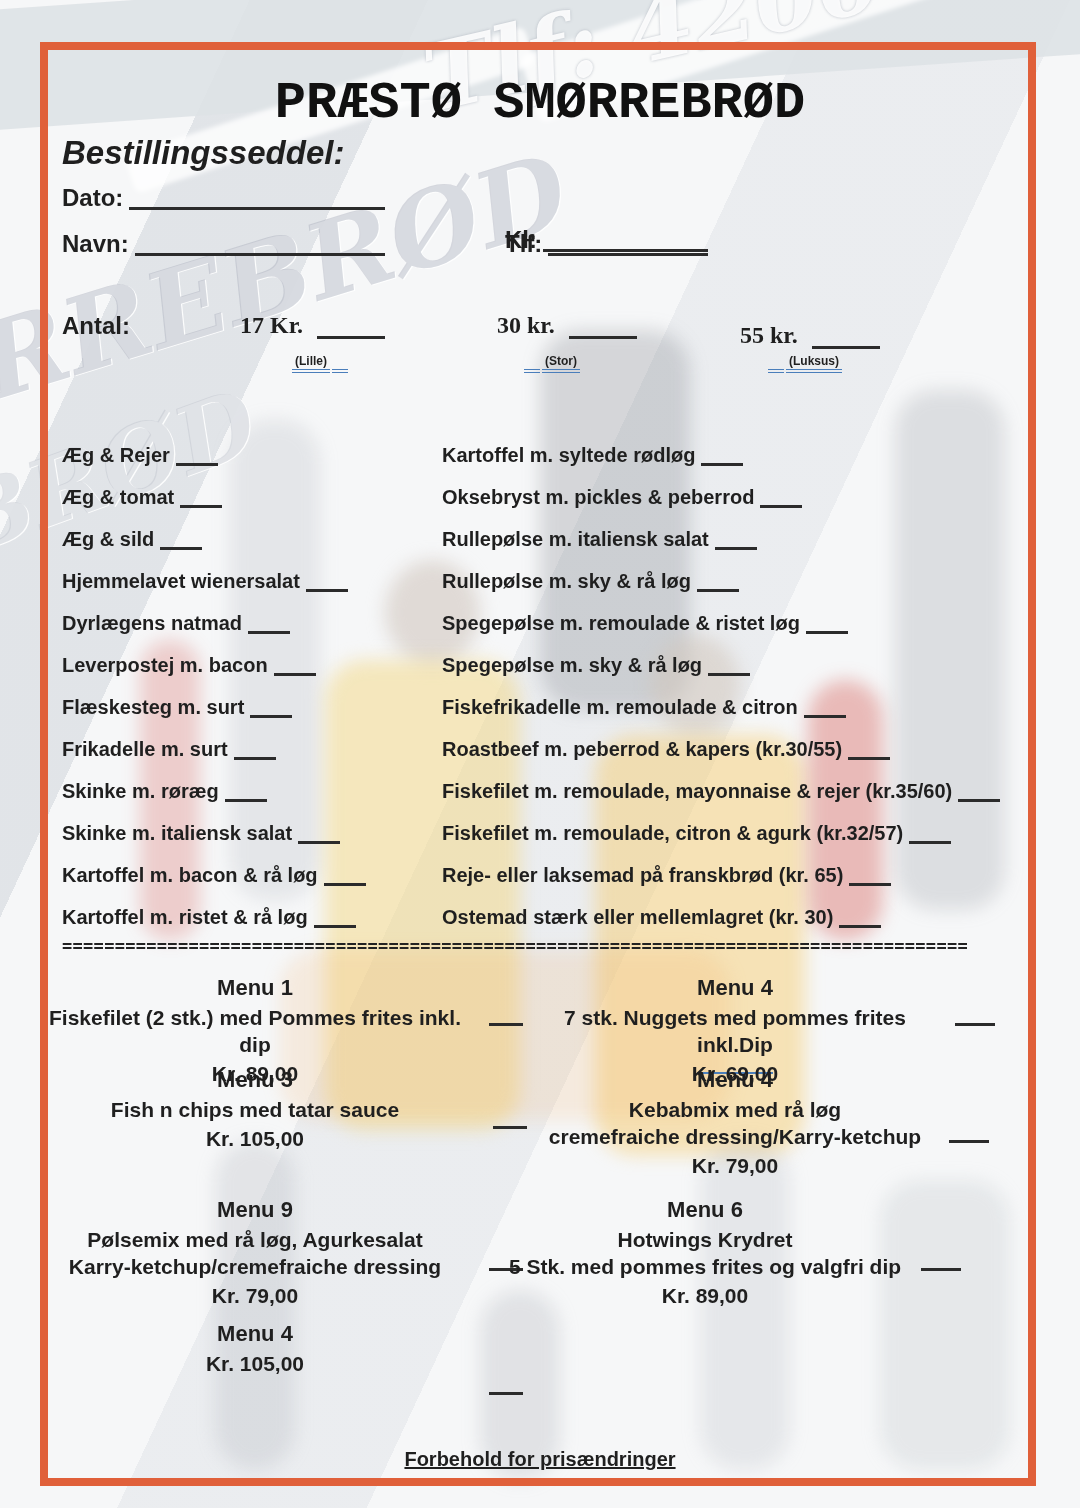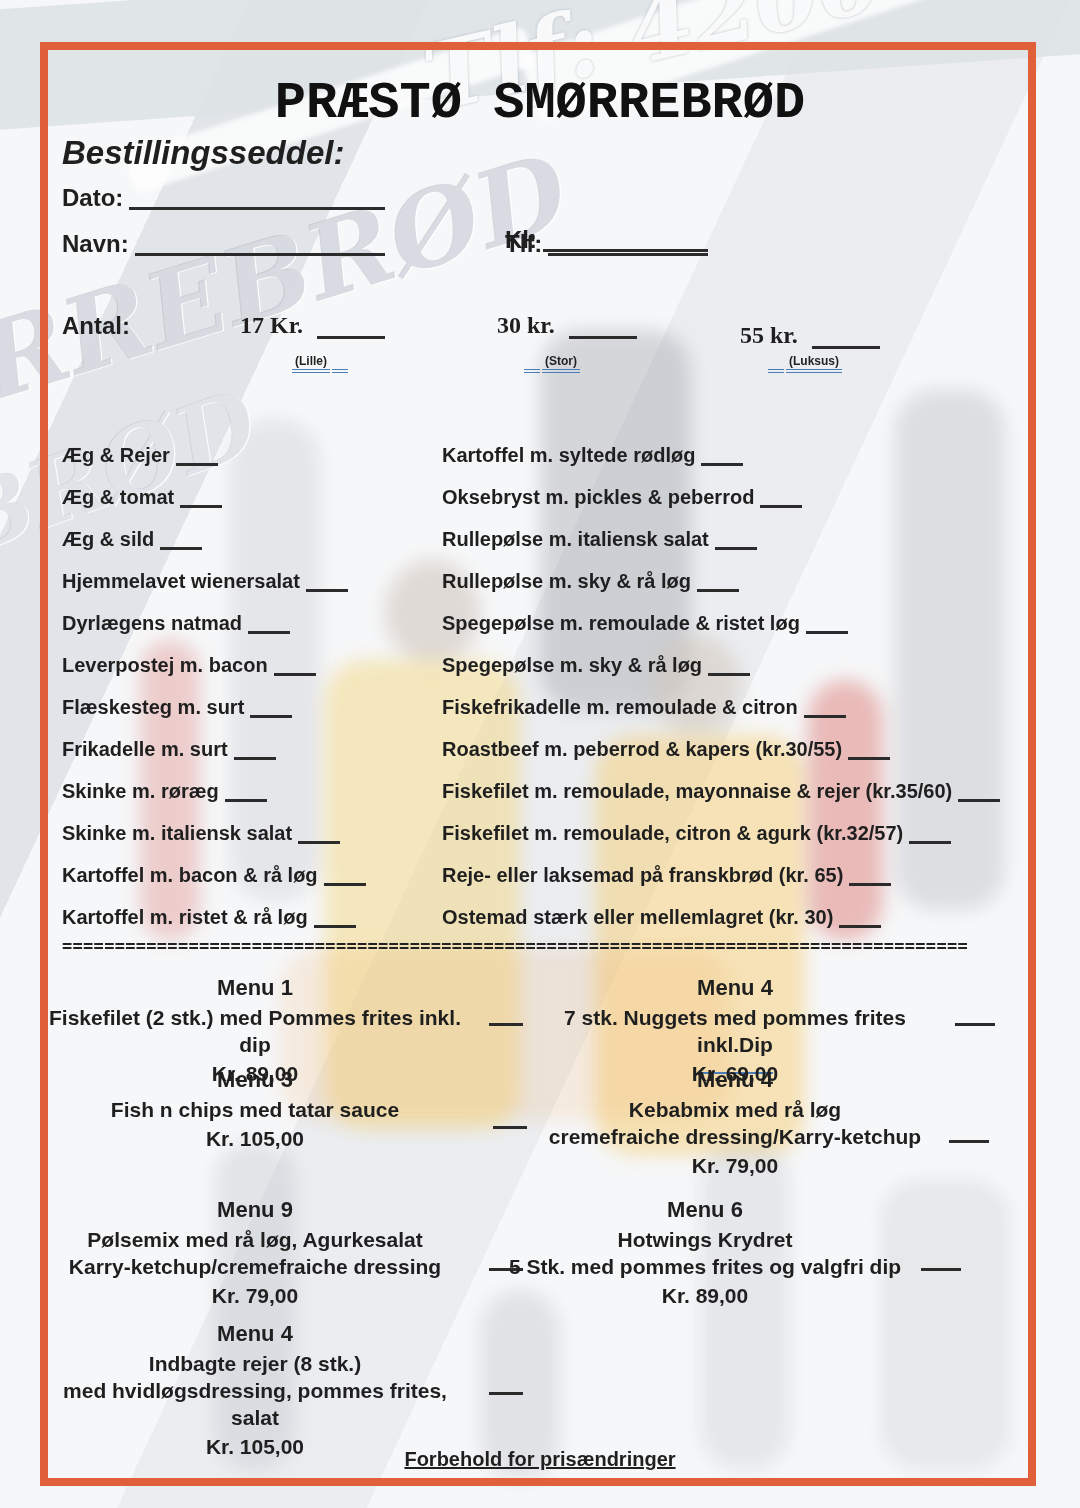--- a/index.html
+++ b/index.html
@@ -294,24 +294,20 @@
       <h3 class="menu-title">Menu 6</h3>
       <div class="menu-lines">
           <div class="menu-line-text">Hotwings Krydret</div>
           <div class="menu-line-text">5 Stk. med pommes frites og valgfri dip</div>
         </div>
       <div class="menu-price">Kr. 89,00</div>
       <span class="menu-line" style="top:70px;right:-46px;width:40px;"></span>
     </div>
     <div class="menu" id="menu-6" style="left:45px;top:1320px;">
       <h3 class="menu-title">Menu 4</h3>
-      <div class="menu-lines">
-          <div class="menu-line-text">Indbagte rejer (8 stk.)</div>
-          <div class="menu-line-text">med hvidløgsdressing, pommes frites, salat</div>
-        </div>
       <div class="menu-price">Kr. 105,00</div>
       <span class="menu-line" style="top:70px;right:-58px;width:34px;"></span>
     </div>
 
     <div class="footer">Forbehold for prisændringer</div>
 
   </div>
 </div>
 
 </body></html>

